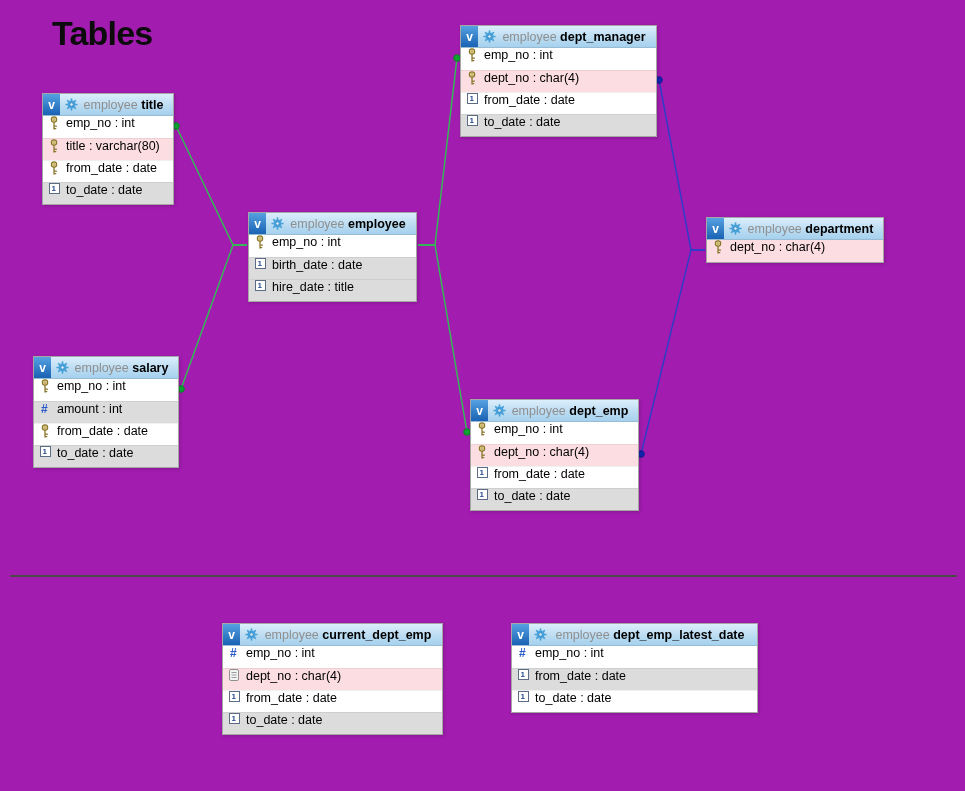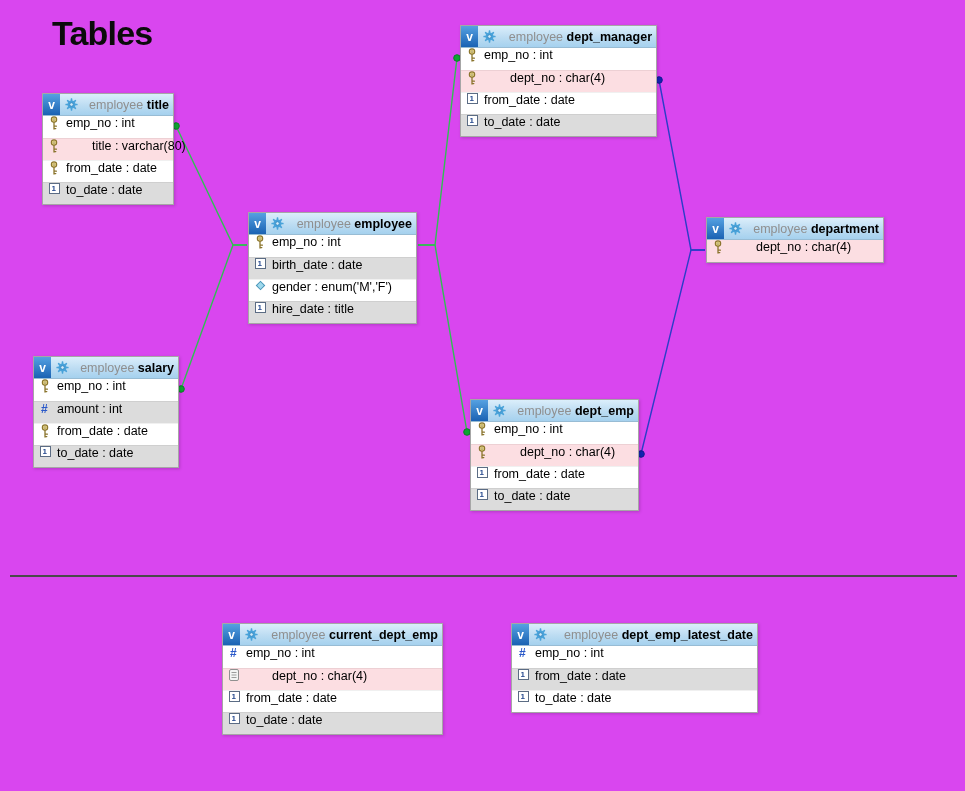--- a/index.html
+++ b/index.html
@@ -1,39 +1,39 @@
 <!DOCTYPE html>
 <html><head>
 <meta charset="utf-8">
 <style>
   html,body{margin:0;padding:0;background:#fff;}
   body{font-family:"Liberation Sans",sans-serif;}
-  #canvas{position:relative;width:965px;height:791px;background:#d946ef;overflow:hidden;}
+  #canvas{position:relative;width:965px;height:791px;background:#a21caf;overflow:hidden;}
   .heading{position:absolute;font-size:34px;font-weight:bold;color:#0b0b0b;letter-spacing:-0.8px;}
   #heading-tables{left:52px;top:14px;}
   #heading-views{left:62px;top:641px;}
   .divider{position:absolute;left:10px;top:575px;width:947px;height:2px;background:#4a4a4a;}
   svg.wires{position:absolute;left:0;top:0;pointer-events:none;}
   .tcard{position:absolute;border:1px solid #a6a6a6;background:#fff;box-shadow:1px 1px 3px rgba(0,0,0,.18);font-size:12.5px;}
   .thead{height:21px;display:flex;align-items:center;overflow:hidden;
          background:linear-gradient(180deg,#dbeefb 0%,#bcdcf2 55%,#a5d1ee 100%);
          border-bottom:1px solid #98bcd4;}
   .vbadge{width:17px;height:21px;flex:0 0 17px;background:linear-gradient(180deg,#55a1e1,#1a62b3);
           color:#fff;font-weight:bold;font-size:12px;display:flex;align-items:center;justify-content:center;}
   .gearwrap{margin-left:5px;display:flex;align-items:center;}
-  .tname{flex:1;text-align:right;padding-right:4px;white-space:nowrap;color:#000;}
+  .tname{flex:1;text-align:center;padding-right:4px;white-space:nowrap;color:#000;}
   .tname .db{color:#8f8f8f;}
   .tname .nm{font-weight:bold;}
   .trow{height:22px;display:flex;align-items:flex-start;padding-left:4px;box-sizing:border-box;white-space:nowrap;}
   .trow + .trow{border-top:1px solid rgba(0,0,0,.06);}
   .ticon{flex:0 0 14px;width:14px;display:flex;align-items:center;justify-content:center;margin-right:5px;}
   .tlabel{color:#000;}
   .tone-white{background:#ffffff;}
   .tone-gray{background:#dcdcdc;}
-  .tone-pink{background:#fcdee2;gap:26px;}
+  .tone-pink{background:#fcdee2;}
 </style>
 </head>
 <body>
 
 <div id="canvas">
   <div class="heading" id="heading-tables">Tables</div>
   <div class="divider"></div>
   <svg class="wires" id="wires" width="965" height="791">
       <polyline points="176,126 233,245 247,245" fill="none" stroke="#2fc052" stroke-width="1.4"></polyline>
       <circle cx="176" cy="126" r="3.3" fill="#0fa432" stroke="#0b7f27" stroke-width="1"></circle>
@@ -139,28 +139,20 @@
         </div>
         <div class="trow tone-gray">
           <span class="ticon">
             <svg width="11" height="11" viewBox="0 0 11 11">
               <rect x="0.5" y="0.5" width="10" height="10" fill="#ffffff" stroke="#5b6c84"></rect>
               <text x="2.6" y="8.4" font-size="8" font-weight="bold" fill="#274a8f" font-family="Liberation Sans,sans-serif">1</text>
             </svg>
           </span>
           <span class="tlabel">birth_date : date</span>
         </div>
-        <div class="trow tone-white">
-          <span class="ticon">
-            <svg width="11" height="11" viewBox="0 0 11 11">
-              <rect x="2.6" y="2.6" width="5.8" height="5.8" transform="rotate(45 5.5 5.5)" fill="#9fd9ec" stroke="#4694b8" stroke-width="1"></rect>
-            </svg>
-          </span>
-          <span class="tlabel">gender : enum('M','F')</span>
-        </div>
         <div class="trow tone-gray">
           <span class="ticon">
             <svg width="11" height="11" viewBox="0 0 11 11">
               <rect x="0.5" y="0.5" width="10" height="10" fill="#ffffff" stroke="#5b6c84"></rect>
               <text x="2.6" y="8.4" font-size="8" font-weight="bold" fill="#274a8f" font-family="Liberation Sans,sans-serif">1</text>
             </svg>
           </span>
           <span class="tlabel">hire_date : title</span>
         </div>
       </div>

